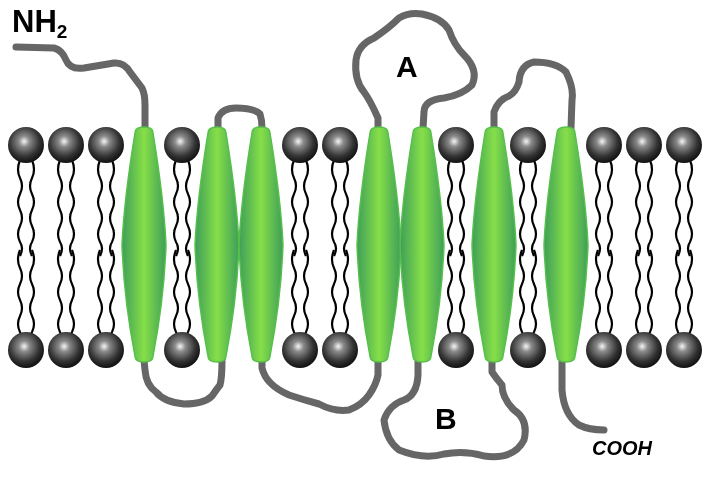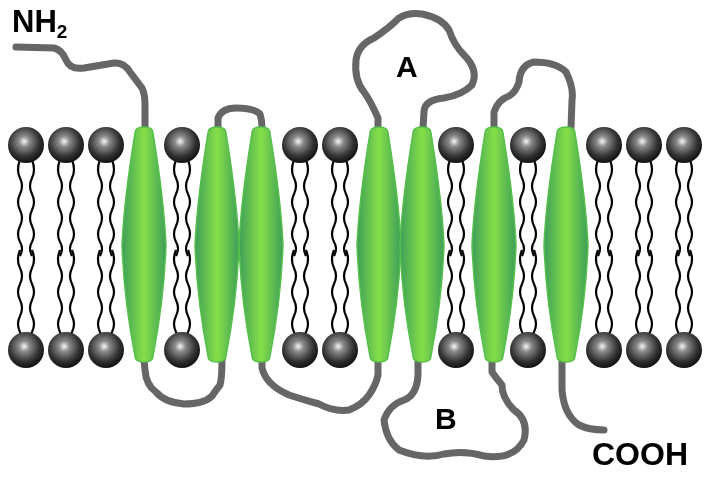--- a/index.html
+++ b/index.html
@@ -3,21 +3,21 @@
 <meta charset="utf-8">
 <style>
   html, body { margin: 0; padding: 0; background: #ffffff; }
   body { width: 705px; height: 477px; overflow: hidden; position: relative; font-family: "Liberation Sans", sans-serif; }
   #stage { position: absolute; left: 4px; top: 0; width: 705px; height: 477px; }
   .label { position: absolute; font-family: "Liberation Sans", sans-serif; font-weight: bold; color: #000; line-height: 1; }
   .nh2 { left: 8px; top: 6px; font-size: 31px; }
   .nh2 sub { font-size: 19px; vertical-align: -6px; }
   .loopA { left: 392px; top: 52px; font-size: 30px; }
   .loopB { left: 431px; top: 404px; font-size: 30px; }
-  .cooh { left: 588px; top: 438px; font-size: 32px; }
+  .cooh { left: 588px; top: 438px; font-size: 20px; font-style: italic; }
 </style>
 </head>
 <body>
 
 <div id="stage">
   <svg width="705" height="477" viewBox="0 0 705 477" xmlns="http://www.w3.org/2000/svg">
     <defs>
       <radialGradient id="headGrad" cx="0.45" cy="0.4" r="0.6">
         <stop offset="0" stop-color="#f5f5f5"></stop>
         <stop offset="0.25" stop-color="#8a8a8a"></stop>

